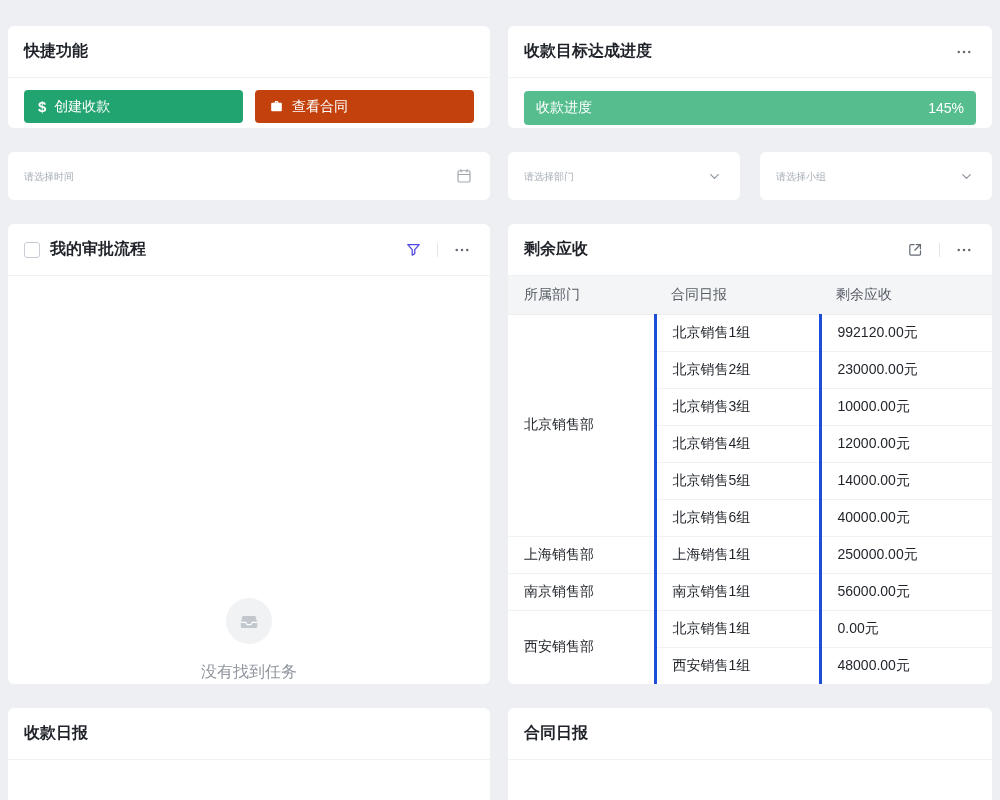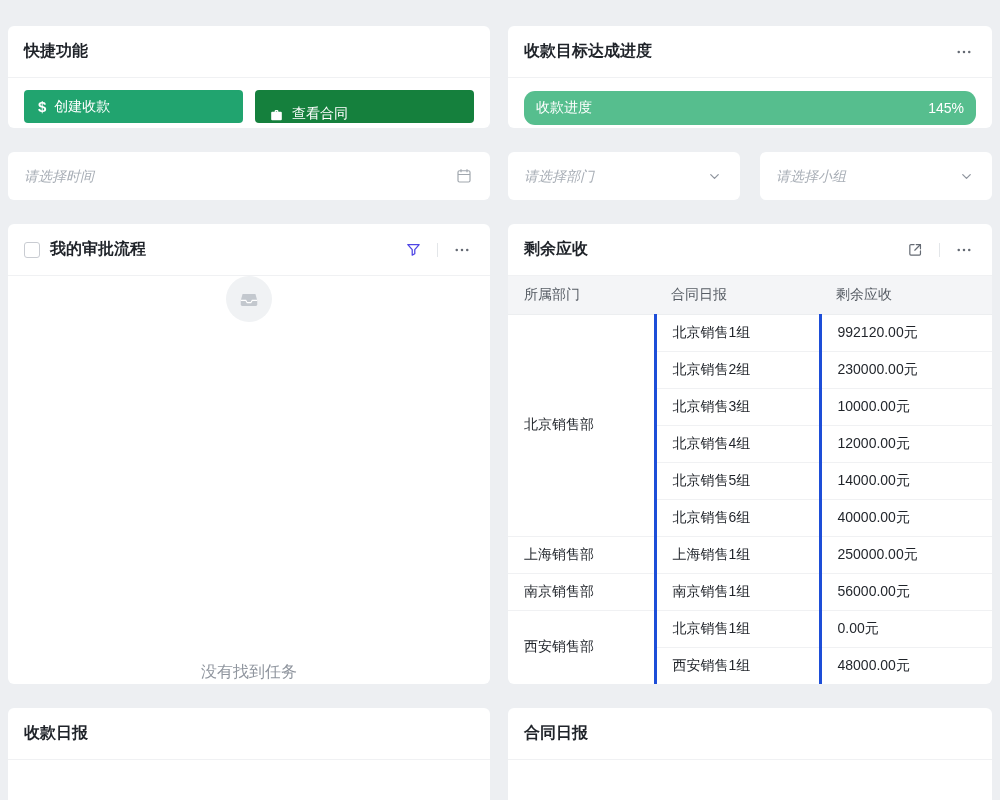--- a/index.html
+++ b/index.html
@@ -34,51 +34,51 @@
 
   
   .btn-row { display: flex; gap: 12px; padding: 12px 16px; }
   .btn {
     flex: 1; height: 33px; border: none; border-radius: 4px;
     display: flex; align-items: center; justify-content: flex-start;
     gap: 8px; padding: 0 14px; color: #fff; font-size: 14px;
     font-family: inherit; cursor: pointer;
   }
   .btn-green { background: #21a46f; }
-  .btn-blue  { background: #15803d; align-items: flex-end; }
+  .btn-blue  { background: #c2410c; }
   .dollar-glyph { font-size: 15px; font-weight: 700; line-height: 1; }
 
   
   .progress-bar {
-    margin: 13px 16px 0 16px; height: 34px; border-radius: 11px;
+    margin: 13px 16px 0 16px; height: 34px; border-radius: 4px;
     background: #56be8e; color: #fff; font-size: 14px;
     display: flex; align-items: center; padding: 0 12px;
   }
 
   
   .input-box {
     background: #fff; border-radius: 6px; height: 48px;
     display: flex; align-items: center; padding: 0 14px; cursor: pointer;
   }
   .input-box input {
-    flex: 1; border: none; outline: none; font-size: 14px;
-    font-family: inherit; color: #1f2329; background: transparent; min-width: 0; font-style: italic;
+    flex: 1; border: none; outline: none; font-size: 10px;
+    font-family: inherit; color: #1f2329; background: transparent; min-width: 0;
   }
   .input-box input::placeholder { color: #a8aeb6; }
   .selects-row { display: flex; gap: 20px; justify-content: flex-end; }
   .selects-row .input-box { width: 232px; }
 
   
   .checkbox {
     width: 16px; height: 16px; border: 1px solid #c9ccd2; border-radius: 3px;
     background: #fff; cursor: pointer; flex: 0 0 auto;
   }
   .approval-body {
     height: calc(100% - 53px);
-    display: flex; flex-direction: column; align-items: center; justify-content: space-between;
+    display: flex; flex-direction: column; align-items: center; justify-content: flex-end;
   }
   .empty-circle {
     width: 46px; height: 46px; border-radius: 50%; background: #f0f2f4;
     display: flex; align-items: center; justify-content: center;
   }
   .empty-text { margin-top: 18px; font-size: 16px; color: #8f959e; }
 
   
   table.recv { width: 100%; border-collapse: collapse; font-size: 14px; padding-left: 19px; }
   table.recv th {

